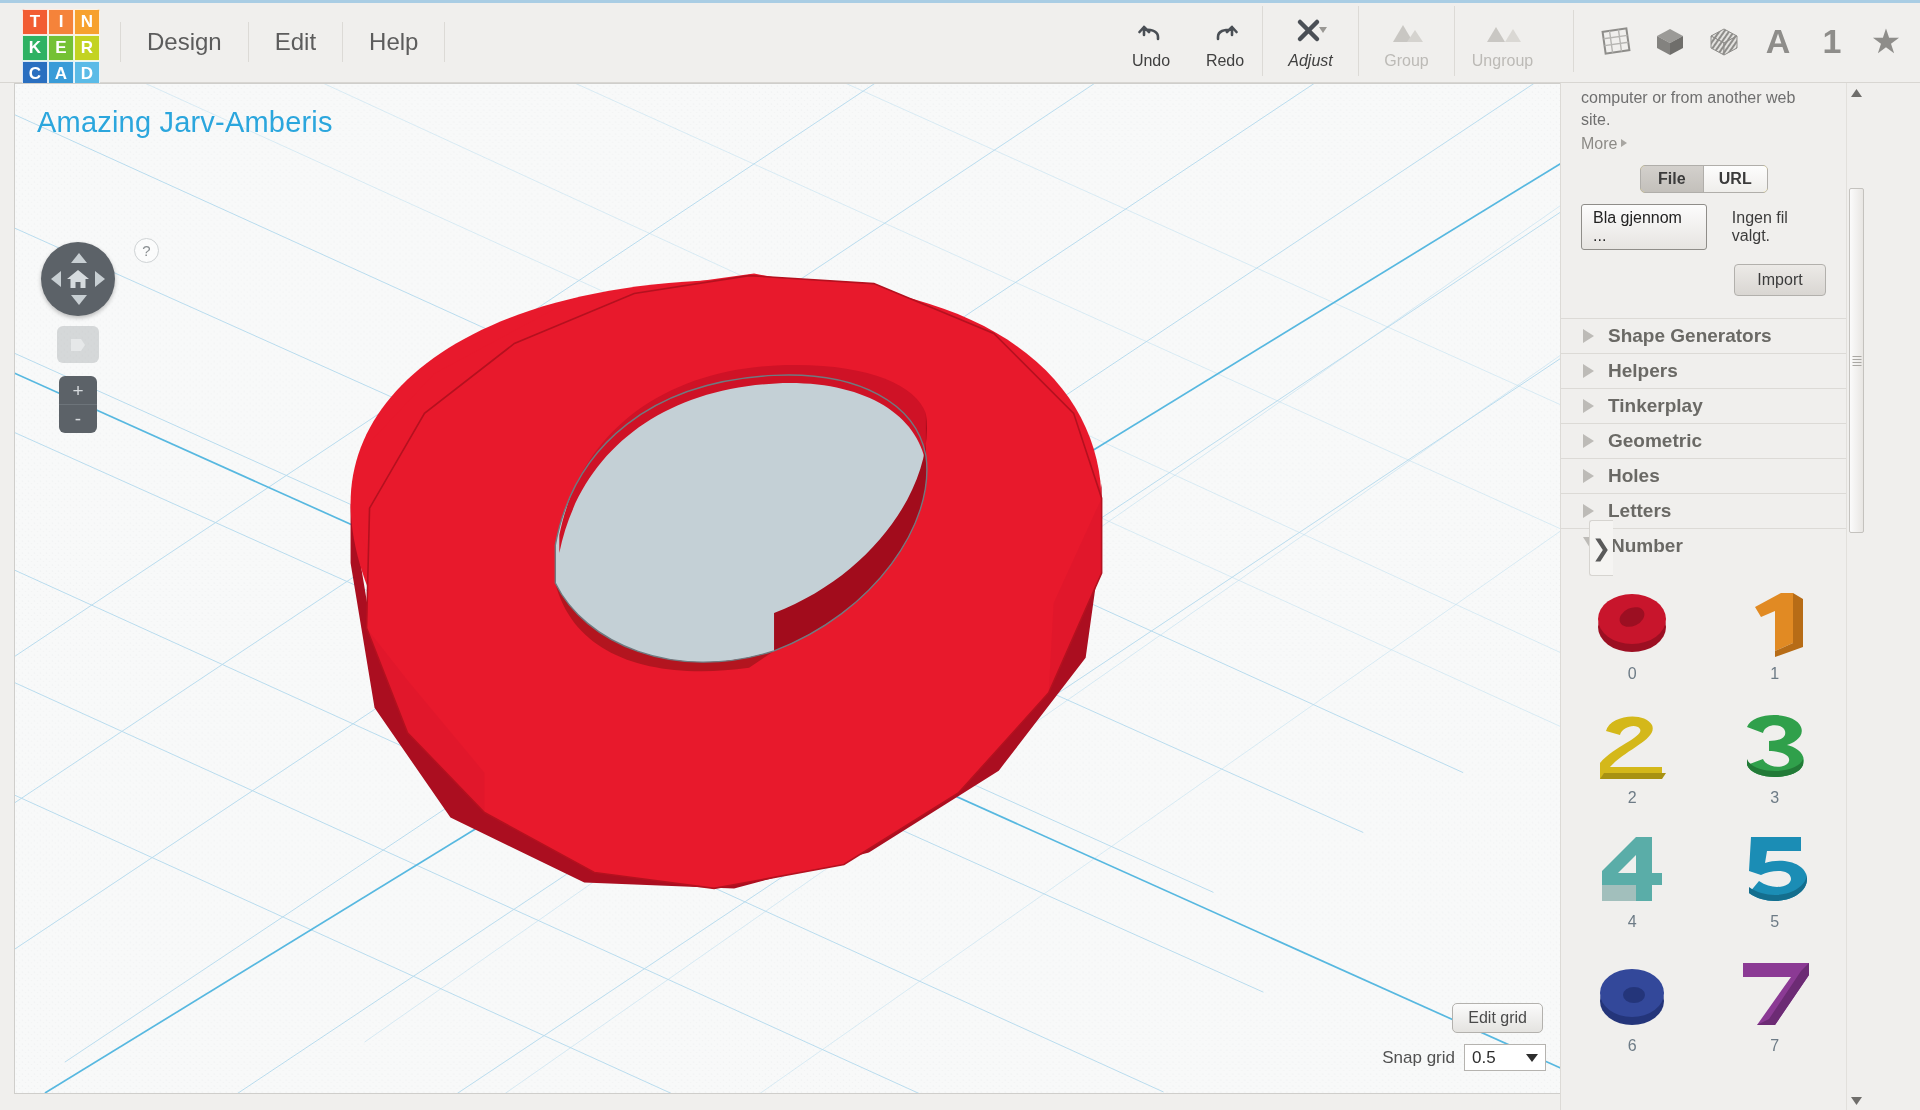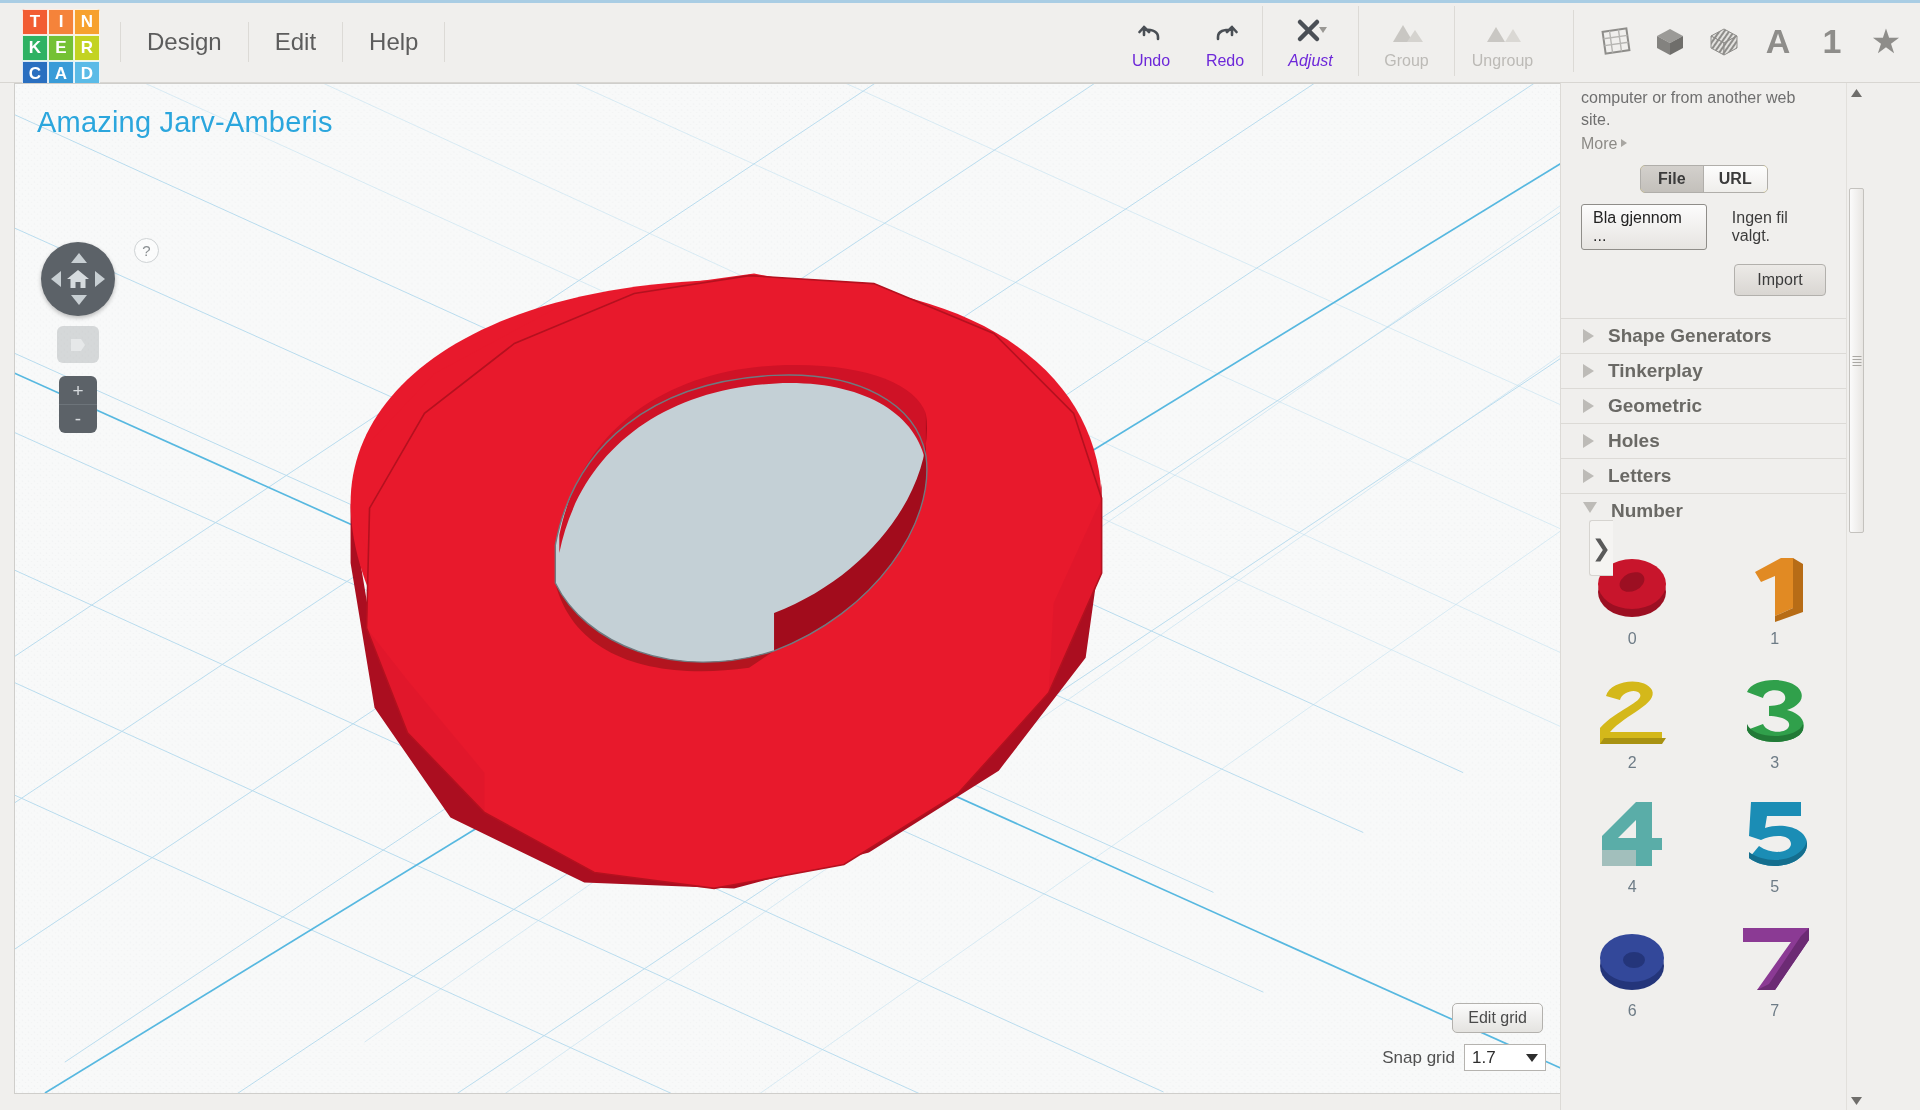--- a/index.html
+++ b/index.html
@@ -40,21 +40,21 @@
   }
   .menu-item:first-child { border-left: 1px solid #dcdad6; }
 
   #tools { position:absolute; right:370px; top:6px; display:flex; height:70px; }
   .tool {
     width: 74px; height: 70px; display:flex; flex-direction:column;
     align-items:center; justify-content:flex-start; padding-top:10px;
     position: relative;
   }
   .tool .ico { height: 32px; display:flex; align-items:center; justify-content:center; }
-  .tool .lbl { font-size: 16px; color:#6d28d9; margin-top:4px; }
+  .tool .lbl { font-size: 16px; color:#404040; margin-top:4px; }
   .tool.disabled .lbl { color:#bcbab6; }
   .tool.sep { border-left: 1px solid #dcdad6; }
   #tool-adjust { width: 96px; font-style: italic; }
   #tool-group, #tool-ungroup { width: 96px; }
 
   #right-icons {
     position:absolute; right:14px; top:10px; height:62px;
     display:flex; align-items:center; gap:14px;
     border-left:1px solid #dcdad6; padding-left:22px;
   }
@@ -402,21 +402,21 @@
 
     <div id="zoom-group">
       <div id="zoom-in">+</div>
       <div id="zoom-out">-</div>
     </div>
 
     <div id="editgrid-btn">Edit grid</div>
     <div id="snap-row">
       <span id="snap-label">Snap grid</span>
       <div id="snap-select">
-        <span>1.7</span>
+        <span>0.5</span>
         <span id="snap-caret"></span>
       </div>
     </div>
   </div>
 
   <div id="panel-handle">❯</div>
 
   <div id="panel">
     <div id="panel-inner">
 
@@ -439,20 +439,24 @@
         <div id="import-btn-wrap">
           <div id="import-btn">Import</div>
         </div>
       </div>
 
       <div style="height:22px"></div>
 
       <div class="section">
         <span class="sec-caret"></span>
         <span class="sec-label">Shape Generators</span>
+      </div>
+      <div class="section">
+        <span class="sec-caret"></span>
+        <span class="sec-label">Helpers</span>
       </div>
       <div class="section">
         <span class="sec-caret"></span>
         <span class="sec-label">Tinkerplay</span>
       </div>
       <div class="section">
         <span class="sec-caret"></span>
         <span class="sec-label">Geometric</span>
       </div>
       <div class="section">

